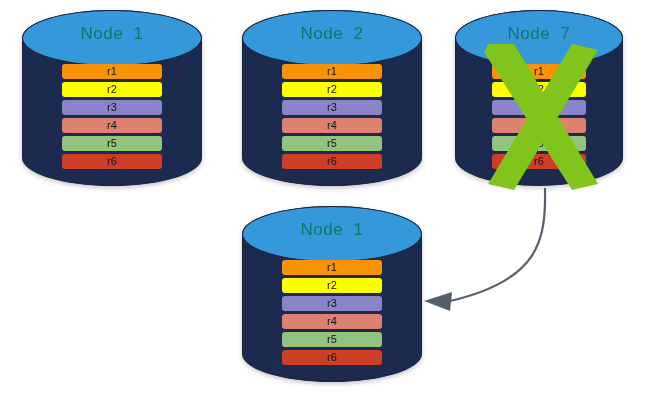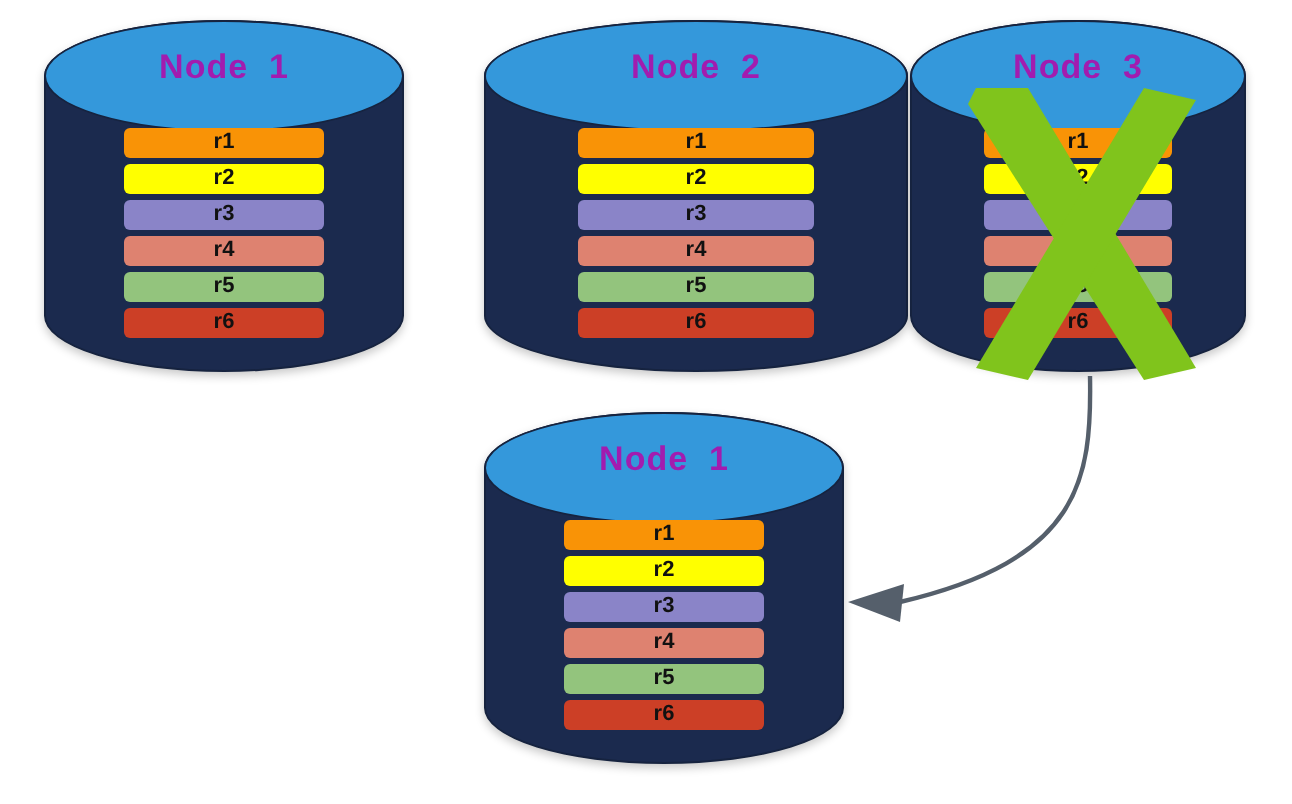--- a/index.html
+++ b/index.html
@@ -42,43 +42,43 @@
     border-radius: 50% / 50%;
     border: 1px solid #16233f;
     box-sizing: border-box;
   }
   .node-title {
     position: absolute;
     left: 0;
     top: 14px;
     width: 100%;
     text-align: center;
-    color: #a21caf;
+    color: #0f766e;
     font-size: 17px;
-    font-weight: bold;
+    font-weight: normal;
     letter-spacing: 0.5px;
     z-index: 4;
     white-space: pre;
   }
   .rows {
     position: absolute;
     left: 0;
     top: 54px;
     width: 100%;
     z-index: 3;
     padding: 0 22%;
     box-sizing: border-box;
   }
   .row {
     height: 15px;
     margin-bottom: 3px;
     border-radius: 3px;
     color: #111111;
     font-size: 11px;
-    font-weight: bold;
+    font-weight: normal;
     text-align: center;
     line-height: 15px;
     box-sizing: border-box;
   }
 
   
   .fail-x {
     position: absolute;
     z-index: 6;
     pointer-events: none;
@@ -107,38 +107,38 @@
     <div class="rows">
       <div class="row" style="background:#f99306;">r1</div>
       <div class="row" style="background:#ffff00;">r2</div>
       <div class="row" style="background:#8a84c8;">r3</div>
       <div class="row" style="background:#de8270;">r4</div>
       <div class="row" style="background:#93c47d;">r5</div>
       <div class="row" style="background:#cc3f26;">r6</div>
     </div>
   </div>
 
-  <div class="node" style="left:242px; top:10px; width:212px; height:176px;">
+  <div class="node" style="left:242px; top:10px; width:180px; height:176px;">
     <div class="node-body"></div>
     <div class="node-top"></div>
     <div class="node-title">Node  2</div>
     <div class="rows">
       <div class="row" style="background:#f99306;">r1</div>
       <div class="row" style="background:#ffff00;">r2</div>
       <div class="row" style="background:#8a84c8;">r3</div>
       <div class="row" style="background:#de8270;">r4</div>
       <div class="row" style="background:#93c47d;">r5</div>
       <div class="row" style="background:#cc3f26;">r6</div>
     </div>
   </div>
 
   <div class="node" style="left:455px; top:10px; width:168px; height:176px;">
     <div class="node-body"></div>
     <div class="node-top"></div>
-    <div class="node-title">Node  3</div>
+    <div class="node-title">Node  7</div>
     <div class="rows">
       <div class="row" style="background:#f99306;">r1</div>
       <div class="row" style="background:#ffff00;">r2</div>
       <div class="row" style="background:#8a84c8;">r3</div>
       <div class="row" style="background:#de8270;">r4</div>
       <div class="row" style="background:#93c47d;">r5</div>
       <div class="row" style="background:#cc3f26;">r6</div>
     </div>
   </div>
 

